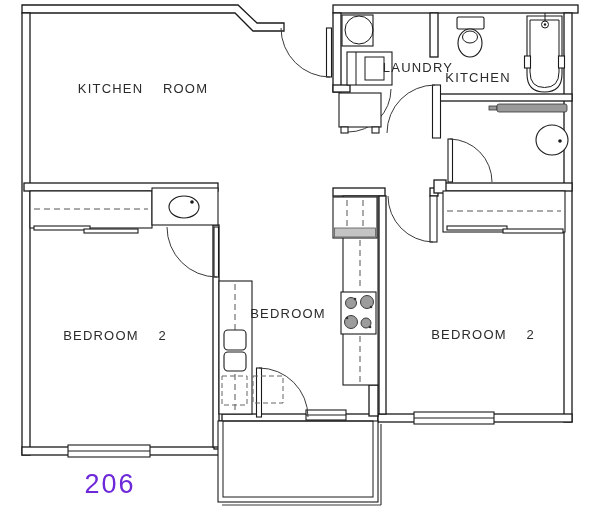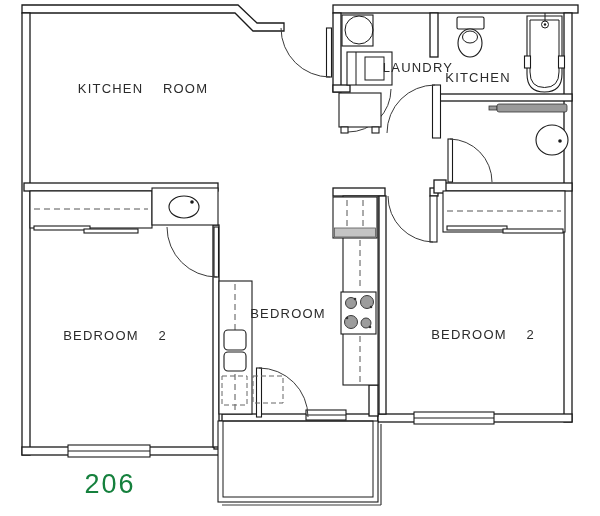--- a/index.html
+++ b/index.html
@@ -8,21 +8,21 @@
     font-family:"Liberation Sans", sans-serif;overflow:hidden;
   }
   #plan-svg{position:absolute;left:0;top:0;}
   .room-label{
     position:absolute;transform:translate(-50%,-50%);
     font-size:13px;letter-spacing:1.2px;word-spacing:5px;color:#2b2b2b;
     white-space:pre;user-select:none;
   }
   .unit-label{
     position:absolute;transform:translate(-50%,-50%);
-    font-size:27px;letter-spacing:2px;color:#15803d;font-weight:400;
+    font-size:27px;letter-spacing:2px;color:#6d28d9;font-weight:400;
     white-space:pre;user-select:none;
   }
   .wall{fill:#ffffff;stroke:#1a1a1a;stroke-width:1.3;}
   .leaf{fill:#ffffff;stroke:#1a1a1a;stroke-width:1.1;}
   .fix{fill:#ffffff;stroke:#1a1a1a;stroke-width:1.1;}
   .fixthin{fill:none;stroke:#1a1a1a;stroke-width:1;}
   .arc{fill:none;stroke:#3a3a3a;stroke-width:1;}
   .dash{fill:none;stroke:#555;stroke-width:1;stroke-dasharray:6 4;}
   .dashbox{fill:none;stroke:#666;stroke-width:1;stroke-dasharray:5 3;}
   .shadow{fill:none;stroke:#3a3a3a;stroke-width:1.2;}

